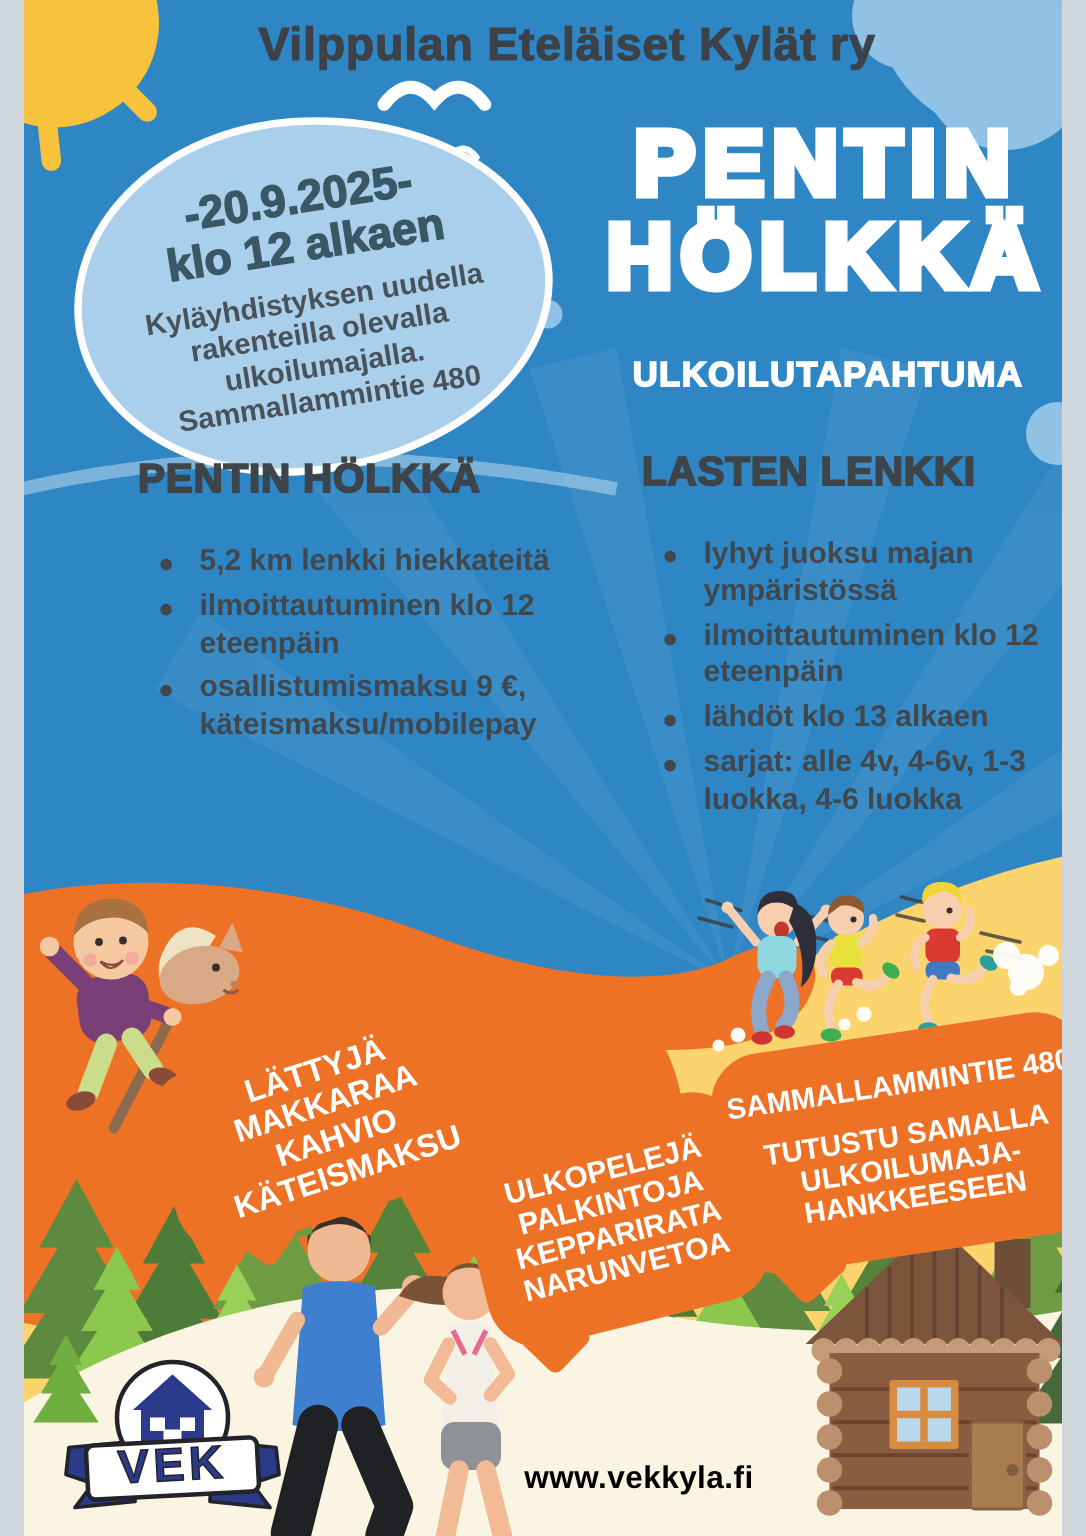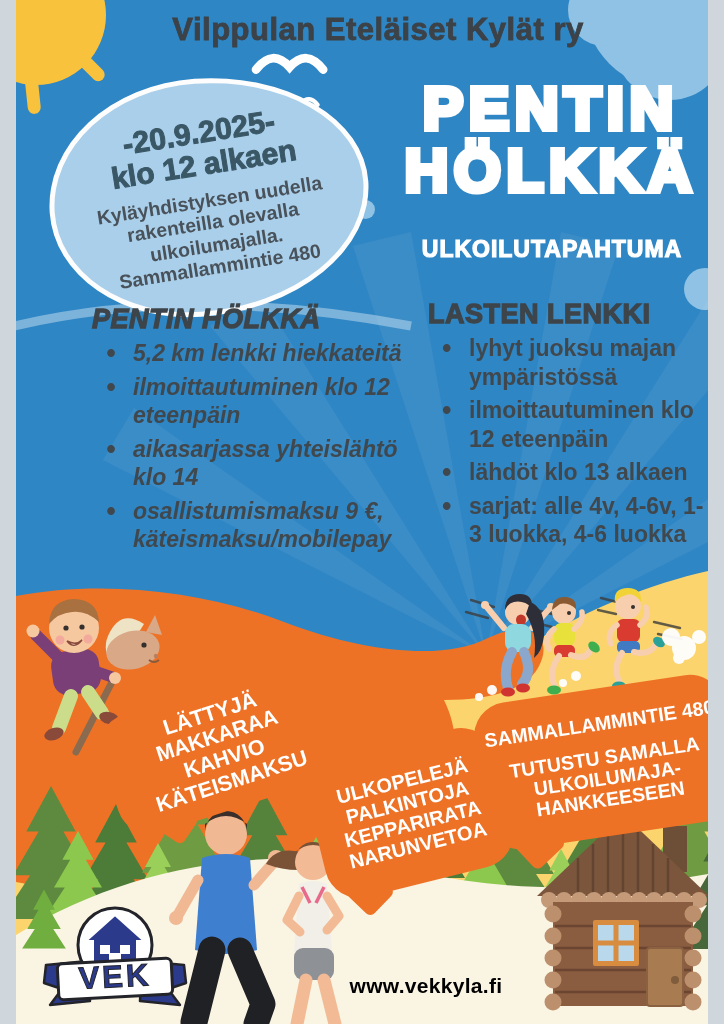--- a/index.html
+++ b/index.html
@@ -63,24 +63,24 @@
     font-size:23px;font-weight:800;line-height:1.18;letter-spacing:1px;
     -webkit-text-stroke:1.2px #fff;
   }
 
   
   .col{color:#40484e;}
   .col h2{
     margin:0;font-size:27px;font-weight:800;letter-spacing:.5px;color:#3d454a;
     -webkit-text-stroke:1.3px #3d454a;
   }
-  .col ul{list-style:none;margin:4px 0 0 0;padding:0 0 0 14px;font-size:23px;font-weight:700;line-height:1.24;}
+  .col ul{list-style:none;margin:27px 0 0 0;padding:0 0 0 14px;font-size:20px;font-weight:700;line-height:1.24;}
   .col li{position:relative;padding-left:27px;margin-bottom:5px;}
   .col li::before{content:"•";position:absolute;left:0;top:-2px;font-size:27px;}
-  .col-left{left:76px;top:304px;width:312px;font-style:italic;}
+  .col-left{left:76px;top:304px;width:312px;}
   .col-right{left:412px;top:299px;width:292px;}
   .col-right ul{width:270px;}
 
   
   .bubble{
     background:var(--orange);color:#fff;text-align:center;font-weight:800;
     border-radius:34px;
   }
   .bubble::after{
     content:"";position:absolute;background:inherit;border-radius:6px;z-index:-1;
@@ -361,21 +361,20 @@
   </div>
   <div class="abs subtitle">
     <div>ULKOILUTAPAHTUMA</div>
   </div>
 
   <div class="abs col col-left">
     <h2>PENTIN HÖLKKÄ</h2>
     <ul>
       <li>5,2 km lenkki hiekkateitä</li>
       <li>ilmoittautuminen klo 12 eteenpäin</li>
-      <li>aikasarjassa yhteislähtö klo 14</li>
       <li>osallistumismaksu 9 €, käteismaksu/mobilepay</li>
     </ul>
   </div>
 
   <div class="abs col col-right">
     <h2>LASTEN LENKKI</h2>
     <ul>
       <li>lyhyt juoksu majan ympäristössä</li>
       <li>ilmoittautuminen klo 12 eteenpäin</li>
       <li>lähdöt klo 13 alkaen</li>

